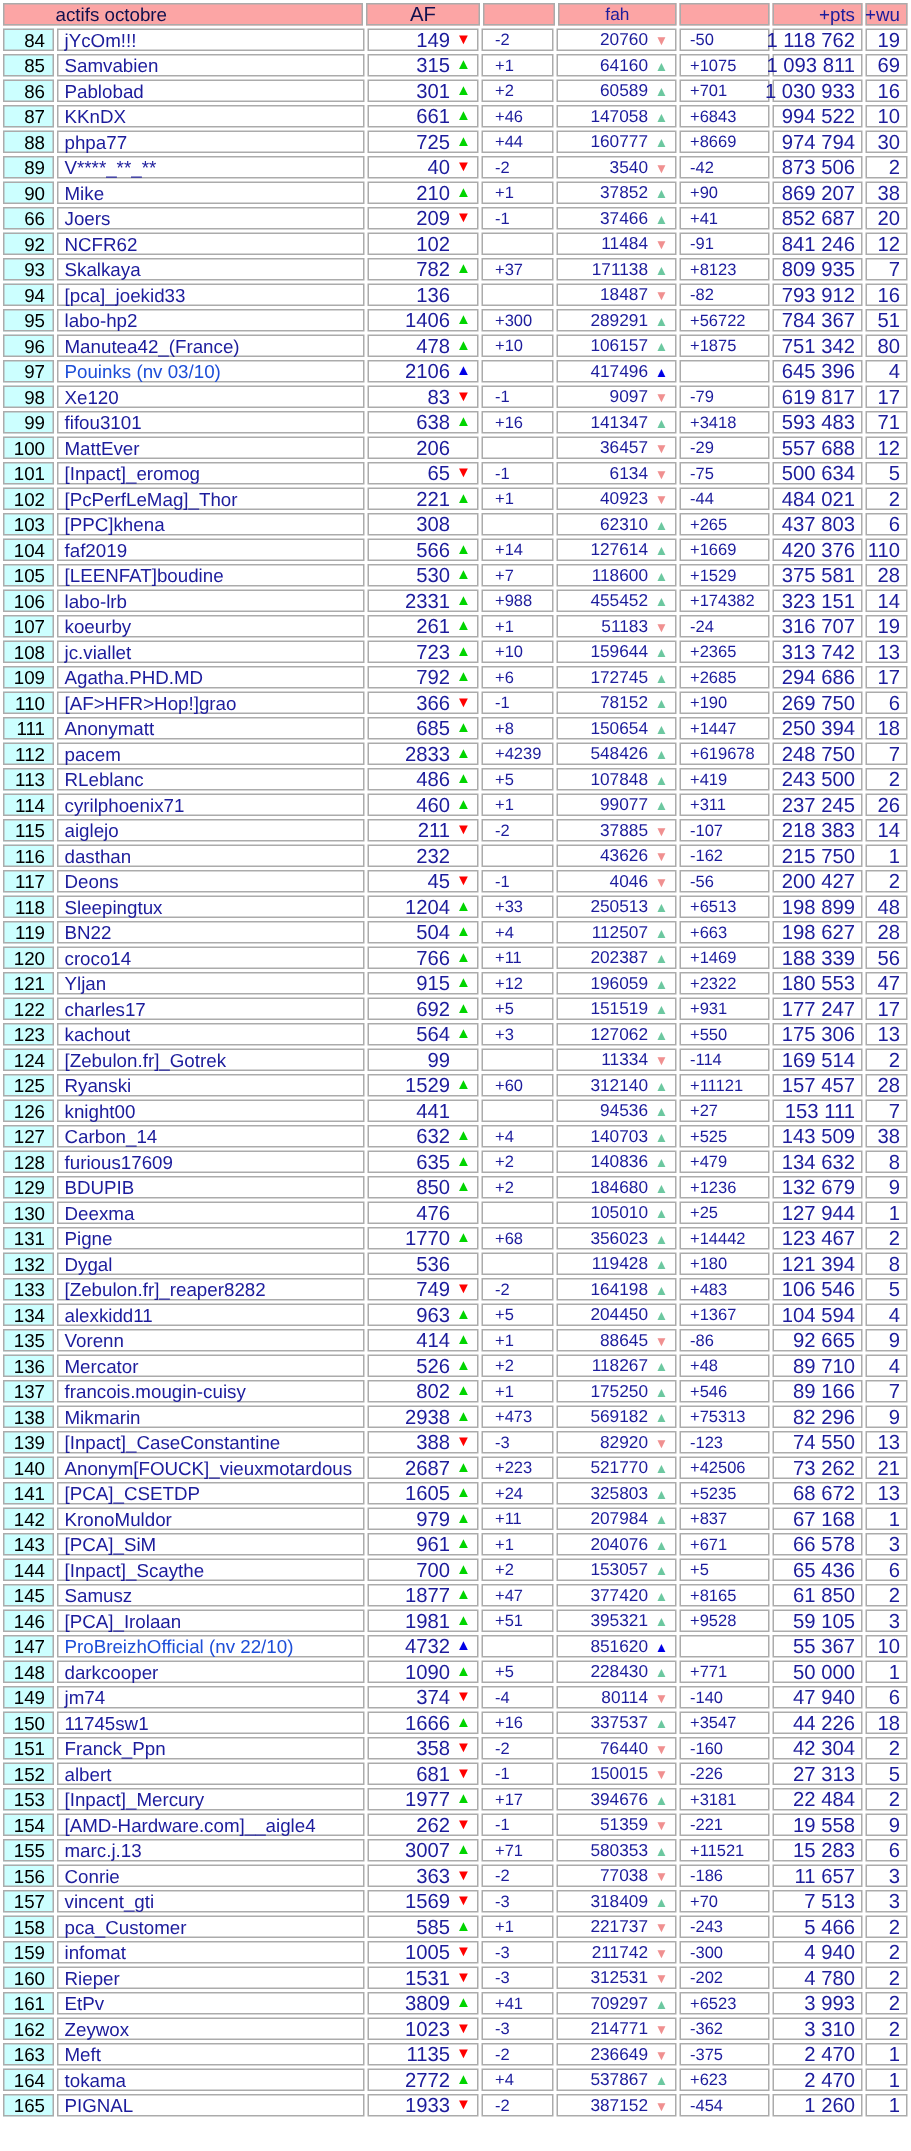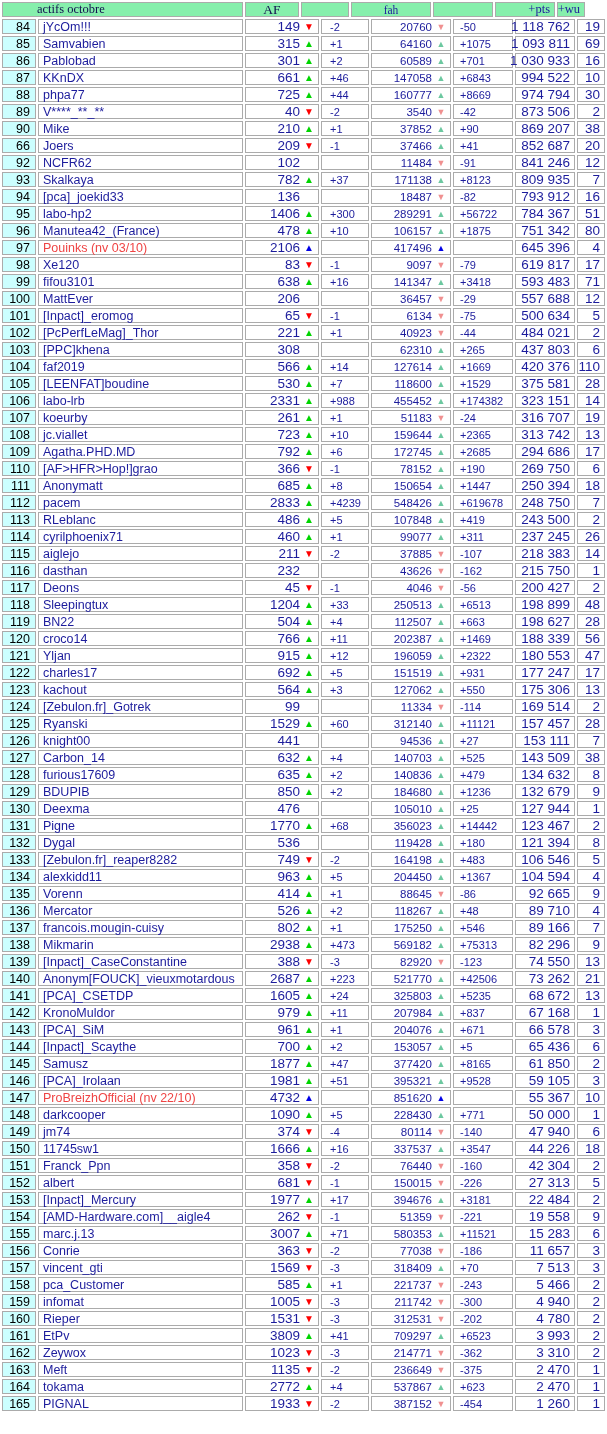--- a/index.html
+++ b/index.html
@@ -2,45 +2,45 @@
 <html><head>
 <meta charset="utf-8">
 <style>
   html,body{margin:0;padding:0;background:#fff;}
   body{width:607px;height:1434px;font-family:"Liberation Sans",sans-serif;overflow:hidden;}
   .table{padding:2px 0 0 2px;width:603px;}
   .row{display:flex;margin-bottom:2px;height:15px;}
   .cell{box-sizing:border-box;height:15px;border:1px solid #ababab;background:#fff;
         display:flex;align-items:center;margin-right:2px;overflow:visible;white-space:nowrap;}
   .cell:last-child{margin-right:0;}
-  .hdr .cell{background:#86efac;font-family:Liberation Serif, serif;}
+  .hdr .cell{background:#fca5a5;}
   .c-rank{width:34px;justify-content:flex-end;padding-right:5px;background:#ccffff;
           color:#000;font-size:12.5px;}
   .c-name{width:205px;padding-left:4px;color:#1c1c9c;font-size:12.5px;}
   .c-namehead{width:241px;padding-left:34px;color:#10104e;font-size:12.5px;}
   .c-afcell{width:74px;justify-content:flex-end;}
   .c-afcell .val{color:#1c1c9c;font-size:13.5px;}
   .c-fahcell{width:80px;justify-content:flex-end;}
   .c-fahcell .val{color:#1c1c9c;font-size:11.5px;}
   .arr{width:18px;text-align:center;font-size:10px;line-height:10px;flex:0 0 18px;
        display:inline-block;}
   .arr-sm{font-size:9px;width:18px;flex:0 0 18px;}
   .c-delta{width:48px;padding-left:8px;color:#1c1c9c;font-size:11px;}
   .c-fahdelta{width:60px;padding-left:6px;}
   .c-pts{width:60px;justify-content:flex-end;padding-right:4px;color:#1c1c9c;font-size:13.5px;}
   .c-wu{width:28px;justify-content:flex-end;padding-right:4px;color:#1c1c9c;font-size:13.5px;}
-  .hdr .c-afhead{width:54px;justify-content:center;color:#10104e;font-size:13.5px;}
+  .hdr .c-afhead{width:76px;justify-content:center;color:#10104e;font-size:13.5px;}
   .hdr .c-fahhead{width:80px;justify-content:center;color:#1c1c9c;font-size:11.5px;text-align:right;}
   .hdr .c-pts,.hdr .c-wu{font-size:12.5px;text-align:right;}
   .arr-up{color:#00d500;}
   .arr-down{color:#ff0000;}
   .arr-up-soft{color:#6cc8a0;}
   .arr-down-soft{color:#f09090;}
   .arr-new{color:#0000e6;}
-  .new-name{color:#ef4444;}
+  .new-name{color:#1d4ed8;}
 </style>
 </head>
 <body>
 
 <div class="table">
   <div class="row hdr">
     <div class="cell c-namehead">
       <span>actifs octobre</span>
     </div>
     <div class="cell c-afhead">

